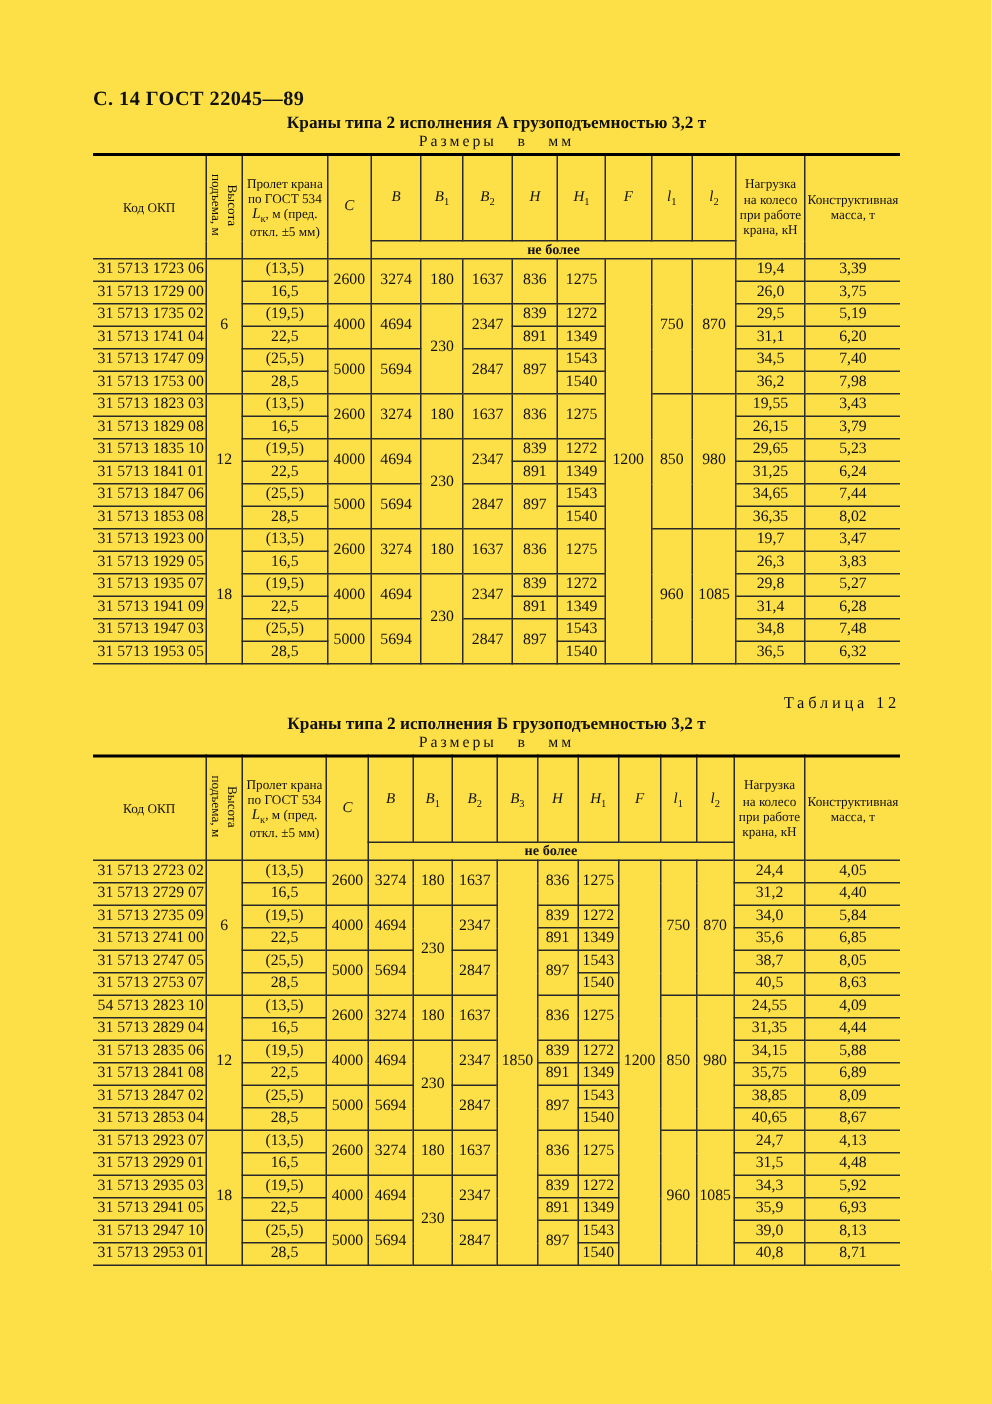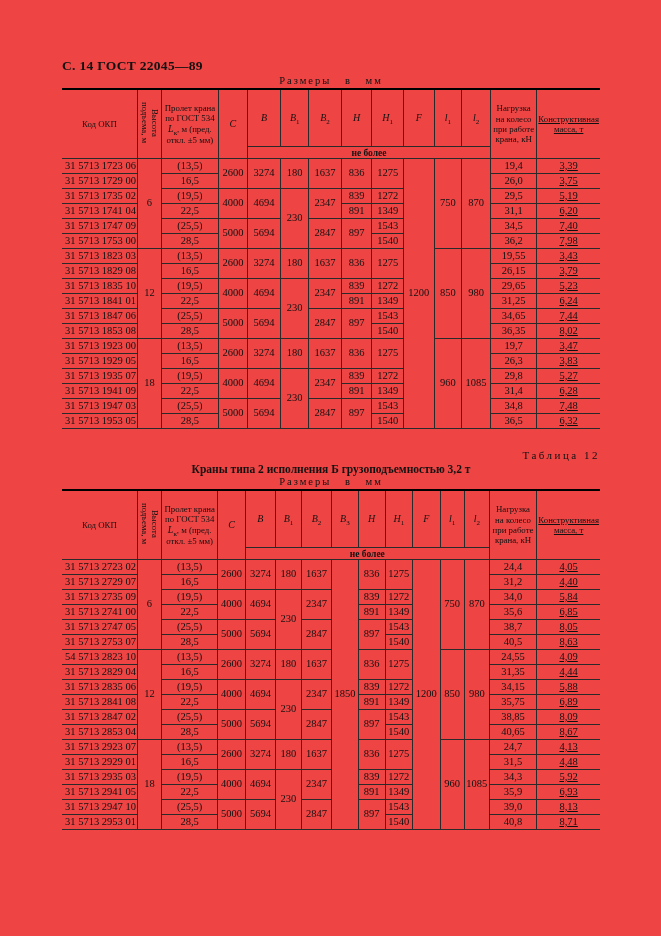--- a/index.html
+++ b/index.html
@@ -1,18 +1,18 @@
 <!DOCTYPE html>
 <html><head>
 <meta charset="utf-8">
 <style>
   html,body { margin:0; padding:0; background:#ffffff; }
   .sheet {
     width:661px; height:936px; box-sizing:border-box;
-    background:#ef4444; color:#111;
+    background:#fde047; color:#111;
     padding:58px 61px 0 62px;
     font-family:"Liberation Serif","DejaVu Serif",serif;
     overflow:hidden;
   }
   .page-header { font-weight:bold; font-size:13.5px; letter-spacing:0.3px; }
   .tbl-caption { text-align:right; font-size:11px; letter-spacing:2.5px; margin-top:16px; }
   .tbl-section2 .tbl-caption { margin-top:20px; }
   .tbl-title { text-align:center; font-weight:bold; font-size:11.5px; margin-top:2px; }
   .tbl-subtitle { text-align:center; font-size:10.5px; letter-spacing:2px; word-spacing:9px; margin-top:1px; }
   table.gost {
@@ -23,35 +23,36 @@
     border:1px solid #2a2a2a; text-align:center; vertical-align:middle;
     padding:0 1px; overflow:hidden;
   }
   .gost thead tr.head-row th {
     font-size:8.8px; font-weight:normal; line-height:1.18; padding:2px 1px; height:52px;
   }
   .gost thead tr.limit-row th { font-size:9.5px; font-weight:bold; height:11px; padding:0; }
   .gost td { font-size:10.5px; height:14px; line-height:1; }
   .gost td.code { text-align:left; padding-left:3px; white-space:nowrap; }
   .gost .no-l { border-left:none !important; }
-  .gost .no-r { border-right:none !important;text-decoration:underline; }
+  .gost .no-r { border-right:none !important; }
   .gost th.rot span {
     writing-mode:vertical-rl; transform:rotate(180deg);
     display:inline-block; max-height:52px; line-height:1.2;
   }
   .gost th i { font-style:italic; font-size:10px; }
   .gost th sub { font-size:7px; line-height:0; }
 </style>
 </head>
 <body>
 
 <div class="sheet">
   <div class="page-header">С. 14 ГОСТ 22045—89</div>
 
   <section>
+    <div class="tbl-title">Краны типа 2 исполнения А грузоподъемностью 3,2 т</div>
     <div class="tbl-subtitle">Размеры в мм</div>
     <table class="gost">
         <colgroup>
           <col style="width: 75px;">
           <col style="width: 23px;">
           <col style="width: 62px;">
           <col style="width: 30px;">
           <col style="width: 35px;">
           <col style="width: 30px;">
           <col style="width: 34px;">

